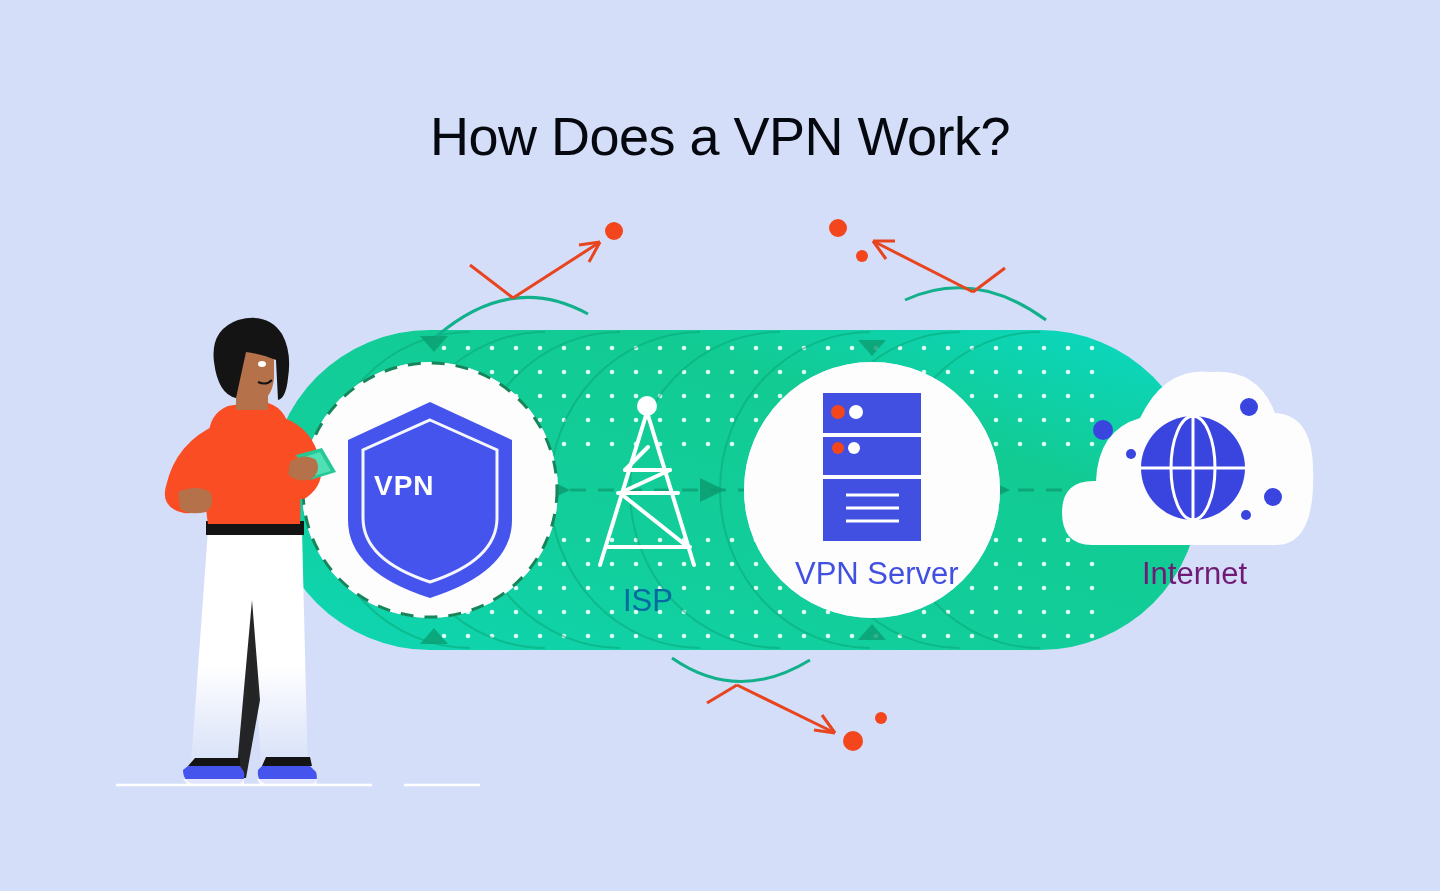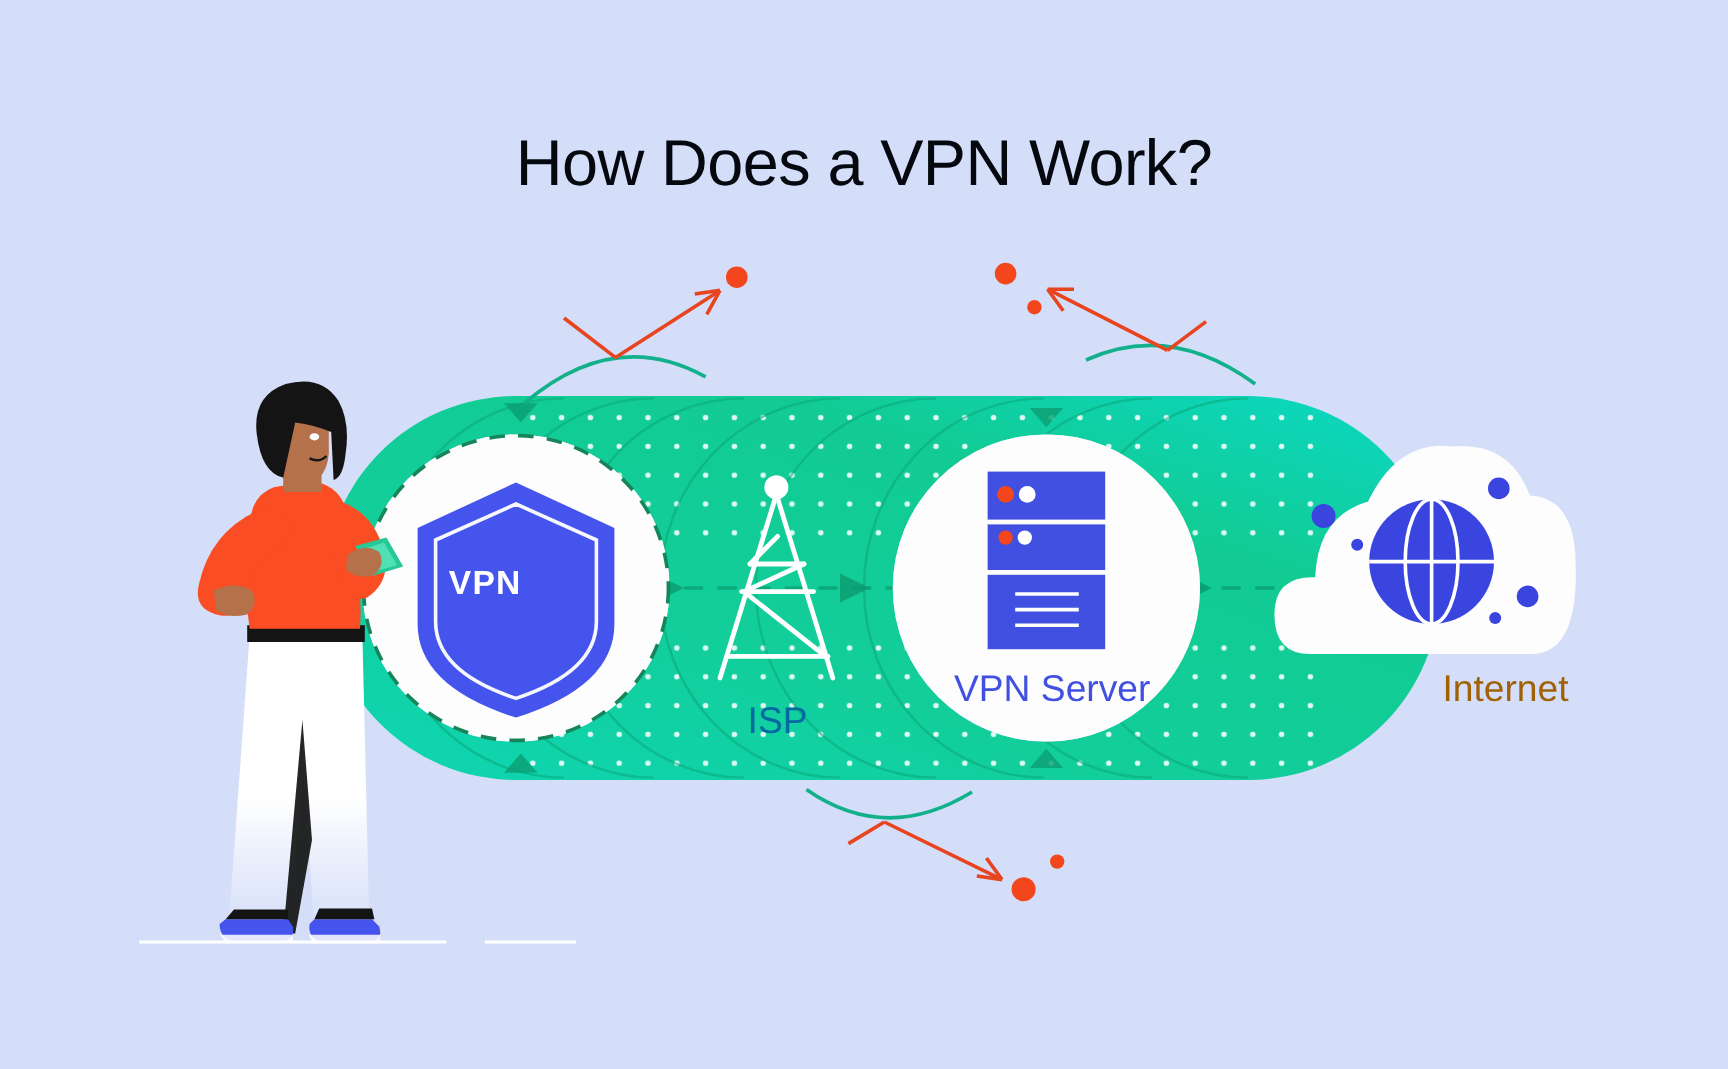--- a/index.html
+++ b/index.html
@@ -32,21 +32,21 @@
   }
   
   .node-label {
     position:absolute;
     white-space:nowrap;
     font-size:31px;
     font-weight:400;
   }
   #label-isp   { left:623px; top:583px; color:#0369a1; }
   #label-server{ left:795px; top:556px; color:#4150e0; }
-  #label-internet{ left:1202px; top:556px; color:#a16207; }
+  #label-internet{ left:1142px; top:556px; color:#701a75; }
   #shield-text {
     position:absolute;
     left:374px; top:470px;
     font-size:28px;
     font-weight:700;
     color:#ffffff;
     letter-spacing:1px;
     white-space:nowrap;
   }
 </style>

